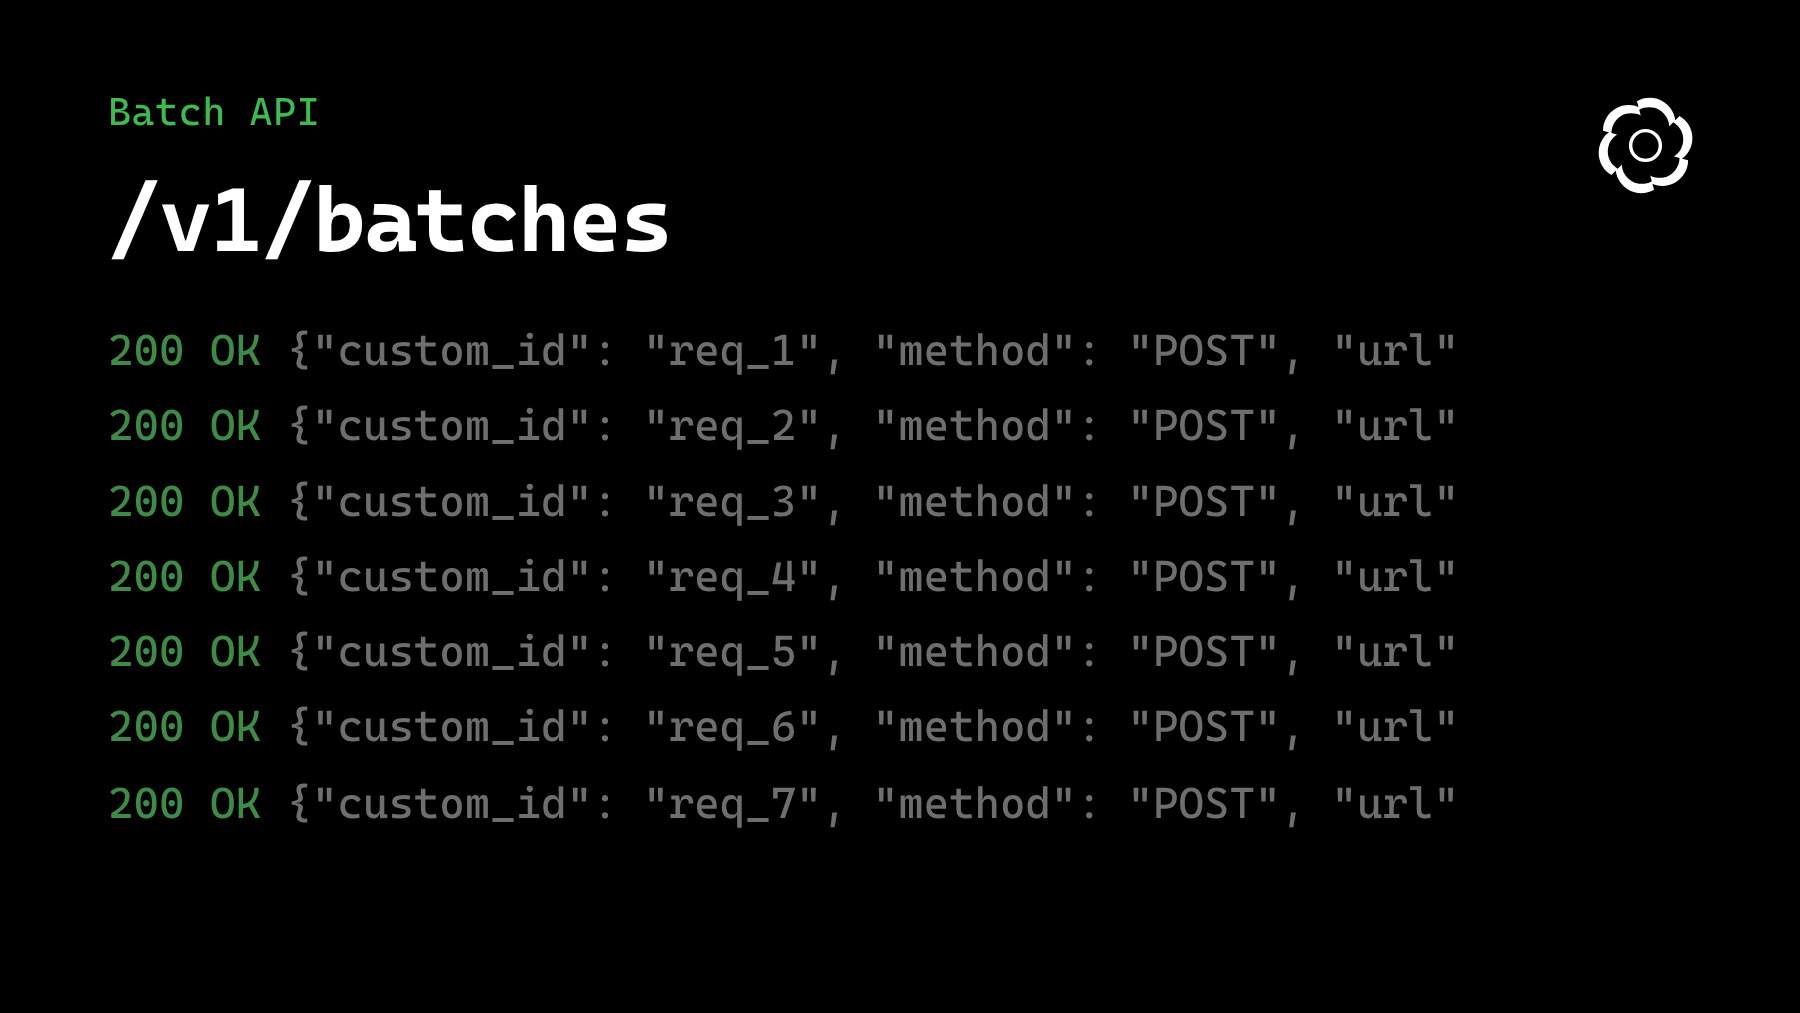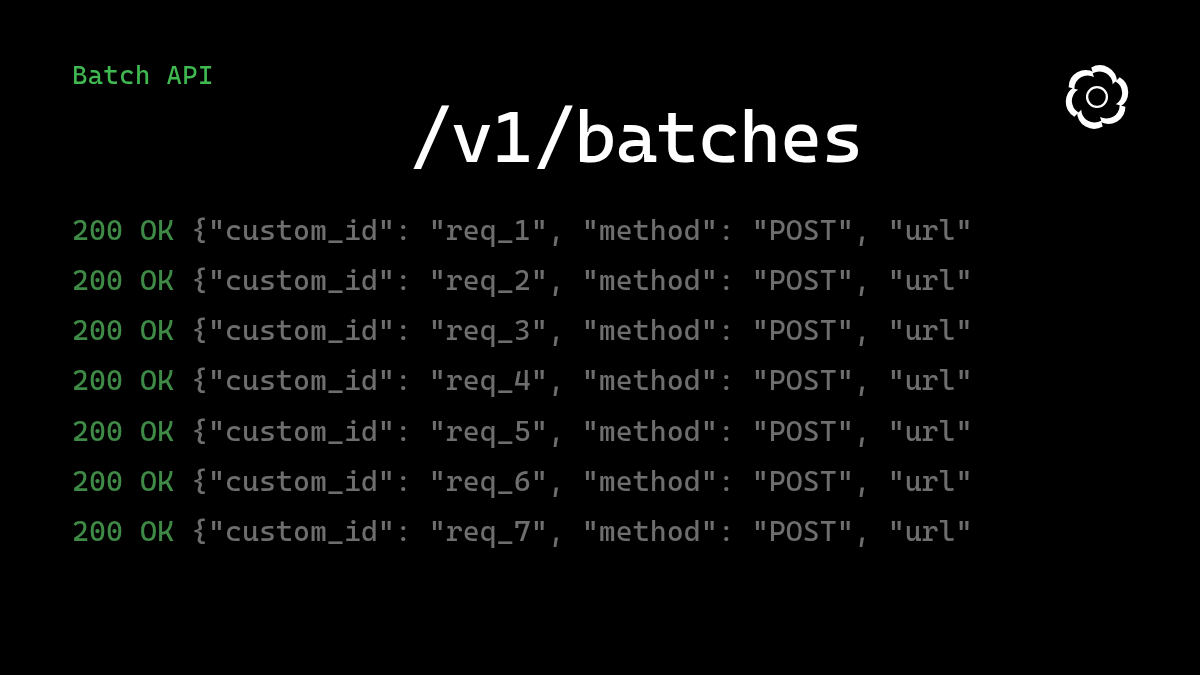--- a/index.html
+++ b/index.html
@@ -12,30 +12,29 @@
   .container {
     padding: 60px 0 0 72px;
     position: relative;
     width: 100%;
     height: 100%;
   }
   .subtitle {
     font-size: 26px;
     font-weight: 400;
     letter-spacing: 0.5px;
-    margin-bottom: 10px;
+    margin-bottom: 26px;
   }
   .title {
     color: #ffffff;
-    font-size: 72px;
-    font-weight: 400;
+    font-size: 60px;
+    font-weight: 700;
     letter-spacing: -1px;
     line-height: 1.05;
     margin-bottom: 36px;
-    text-align: center;
   }
   .log-lines {
     display: flex;
     flex-direction: column;
     gap: 14px;
   }
   .log-line {
     font-size: 29px;
     white-space: nowrap;
     line-height: 1.25;

